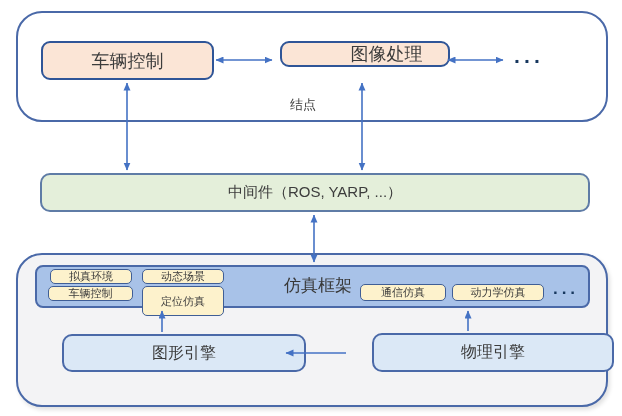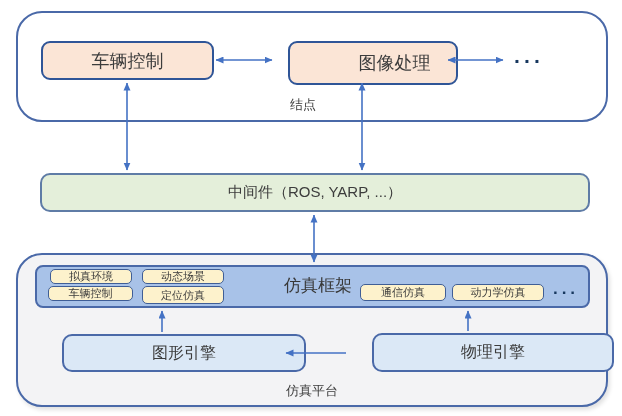--- a/index.html
+++ b/index.html
@@ -13,21 +13,21 @@
   
   .nodes-container{
     left:16px;top:11px;width:592px;height:111px;
     border:2px solid #4a69a8;border-radius:26px;background:#ffffff;
   }
   .node-box{
     background:#fbe5d6;border:2px solid #2f5597;border-radius:9px;
     font-size:18px;color:#3c3c3c;
   }
   .node-vehicle{left:41px;top:41px;width:173px;height:39px;}
-  .node-image{left:288px;top:41px;width:170px;height:44px;padding-left:43px;}
+  .node-image{left:280px;top:41px;width:170px;height:26px;padding-left:43px;}
   .dots{
     color:#17375e;font-weight:bold;letter-spacing:3px;line-height:1;
   }
   .dots-top{left:508px;top:49px;width:42px;height:22px;font-size:21px;}
   .nodes-label{left:268px;top:96px;width:70px;font-size:13px;color:#3c3c3c;}
 
   
   .middleware-bar{
     left:40px;top:173px;width:550px;height:39px;
     background:#e4efda;border:2px solid #5f7ca6;border-radius:10px;
@@ -45,21 +45,21 @@
     background:#a8c2e8;border:2px solid #4a69a8;border-radius:8px;
   }
   .framework-label{left:263px;top:274px;width:110px;font-size:17px;color:#383838;}
   .module-box{
     background:#fdf2cc;border:1.5px solid #3f5e96;border-radius:5px;
     font-size:11px;color:#3c3c3c;white-space:nowrap;
   }
   .mod-1{left:50px; top:269px;width:82px;height:15px;}
   .mod-2{left:142px;top:269px;width:82px;height:15px;}
   .mod-3{left:48px; top:286px;width:85px;height:15px;}
-  .mod-4{left:142px;top:286px;width:82px;height:18px;}
+  .mod-4{left:142px;top:286px;width:82px;height:30px;}
   .mod-5{left:360px;top:284px;width:86px;height:17px;}
   .mod-6{left:452px;top:284px;width:92px;height:17px;}
   .dots-framework{left:548px;top:283px;width:36px;height:18px;font-size:17px;}
 
   .engine-box{
     background:#dbe8f6;border:2px solid #4a69a8;border-radius:10px;
     font-size:16px;color:#3c3c3c;margin-left:24px;
   }
   .engine-graphics{left:38px;top:334px;width:244px;height:38px;}
   .engine-physics{left:348px;top:333px;width:242px;height:39px;}
@@ -106,21 +106,20 @@
   <div class="abs center dots dots-framework">···</div>
 
   <div class="abs center engine-box engine-graphics">
     <span>图形引擎</span>
   </div>
 
   <div class="abs center engine-box engine-physics">
     <span>物理引擎</span>
   </div>
 
-  <div class="abs center platform-label">仿真平台</div>
 
   <svg class="abs arrow-layer" width="622" height="416" viewBox="0 0 622 416">
     <defs>
       <marker id="aEnd" markerWidth="9" markerHeight="8" refX="7.5" refY="3.5" orient="auto" markerUnits="userSpaceOnUse">
         <path d="M0,0 L8,3.5 L0,7 Z" fill="#4472c4"></path>
       </marker>
       <marker id="aStart" markerWidth="9" markerHeight="8" refX="0.5" refY="3.5" orient="auto" markerUnits="userSpaceOnUse">
         <path d="M8,0 L0,3.5 L8,7 Z" fill="#4472c4"></path>
       </marker>
     </defs>

